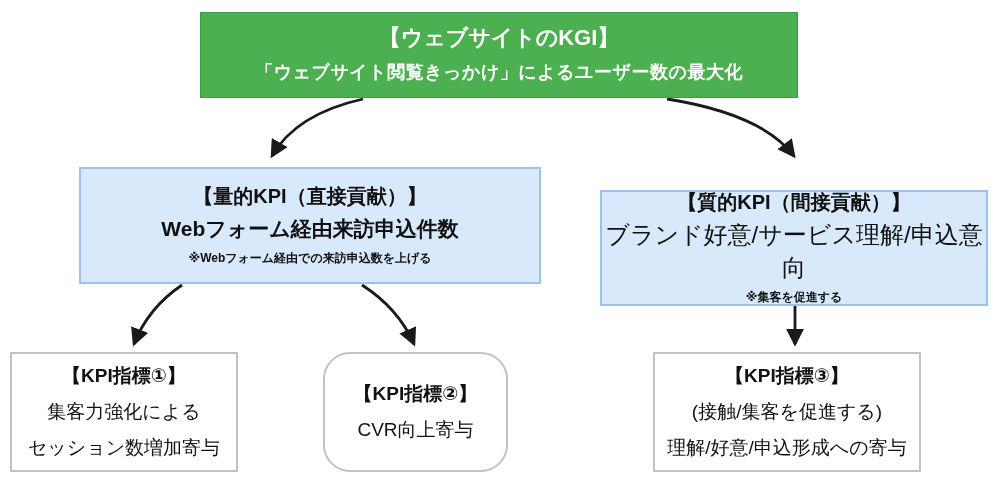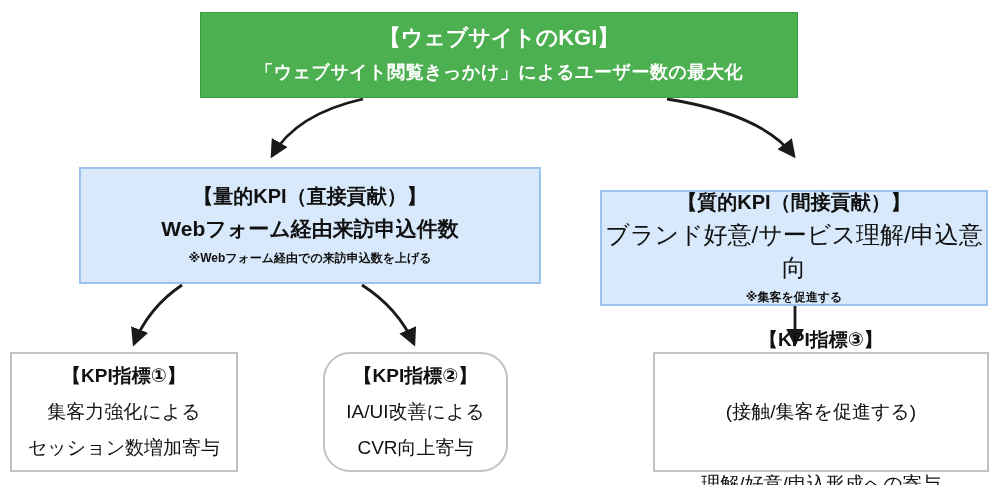--- a/index.html
+++ b/index.html
@@ -20,21 +20,21 @@
   .kpi-box{background:var(--kpi-fill);border:2px solid var(--kpi-border);}
   .kpi-left{left:79px;top:167px;width:462px;height:117px;}
   .kpi-right{left:600px;top:168px;width:388px;height:116px;margin-top:22px;}
   .kpi-heading{font-size:20px;font-weight:bold;line-height:32px;}
   .kpi-metric{font-size:21px;font-weight:bold;line-height:33px;}
   .kpi-metric-normal{font-size:24px;font-weight:normal;line-height:33px;}
   .kpi-note{font-size:12px;font-weight:bold;line-height:27px;}
   .ind-box{background:var(--ind-fill);border:2px solid var(--ind-border);}
   .ind-1{left:10px;top:352px;width:228px;height:120px;}
   .ind-2{left:323px;top:352px;width:185px;height:120px;border-radius:27px;}
-  .ind-3{left:653px;top:352px;width:336px;height:120px;gap:36px;}
+  .ind-3{left:653px;top:352px;width:268px;height:120px;}
   .ind-heading{font-size:19px;font-weight:bold;line-height:36px;}
   .ind-line{font-size:19px;font-weight:normal;line-height:36px;}
   .arrow-path{fill:none;stroke:var(--arrow);stroke-width:2.8;}
   .arrow-head{fill:var(--arrow);}
 </style>
 </head>
 <body>
 
 <div class="canvas">
 
@@ -69,21 +69,20 @@
   </div>
 
   <div class="box ind-box ind-1">
     <div class="ind-heading">【KPI指標①】</div>
     <div class="ind-line">集客力強化による</div>
     <div class="ind-line">セッション数増加寄与</div>
   </div>
 
   <div class="box ind-box ind-2">
     <div class="ind-heading">【KPI指標②】</div>
-    <div class="ind-line">IA/UI改善による</div>
     <div class="ind-line">CVR向上寄与</div>
   </div>
 
   <div class="box ind-box ind-3">
     <div class="ind-heading">【KPI指標③】</div>
     <div class="ind-line">(接触/集客を促進する)</div>
     <div class="ind-line">理解/好意/申込形成への寄与</div>
   </div>
 
 </div>

